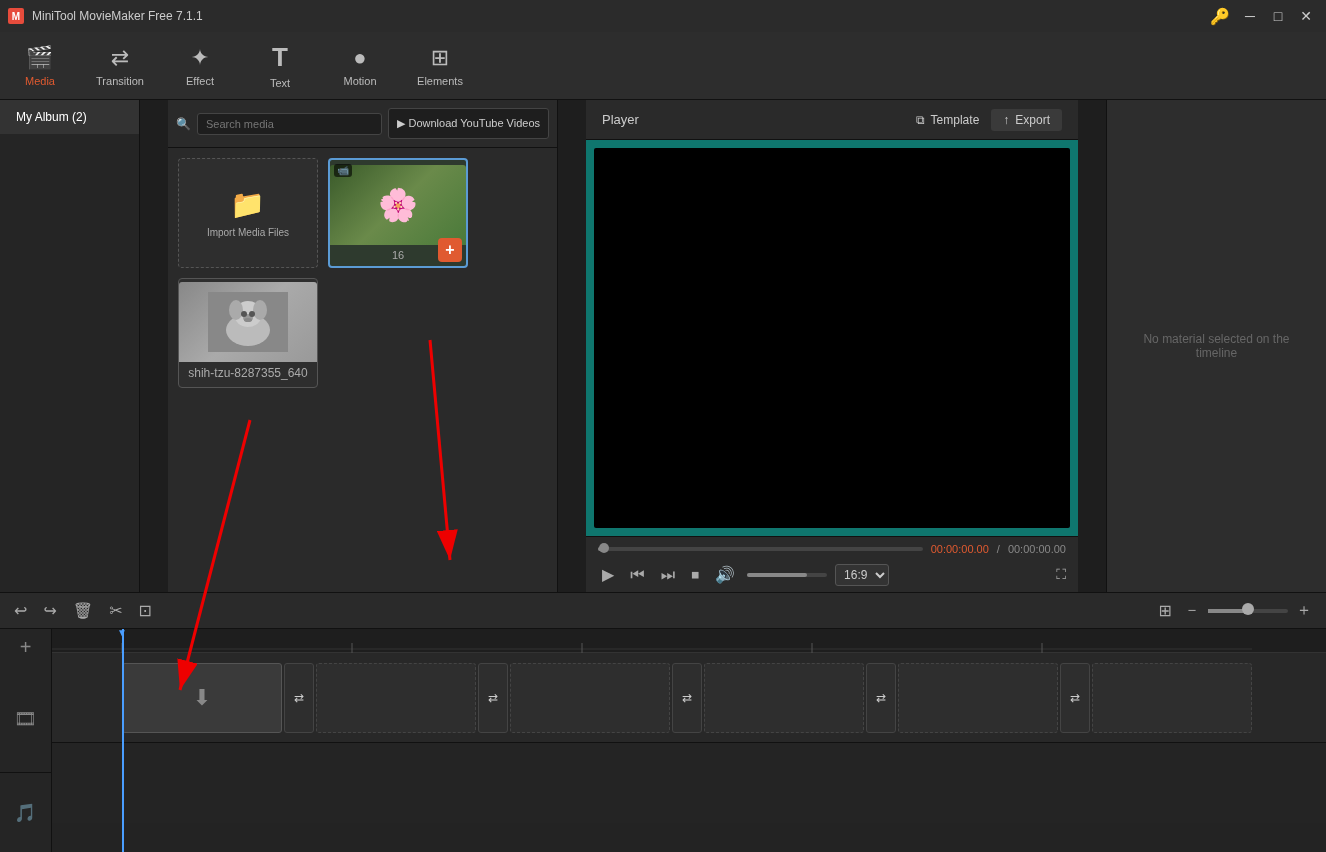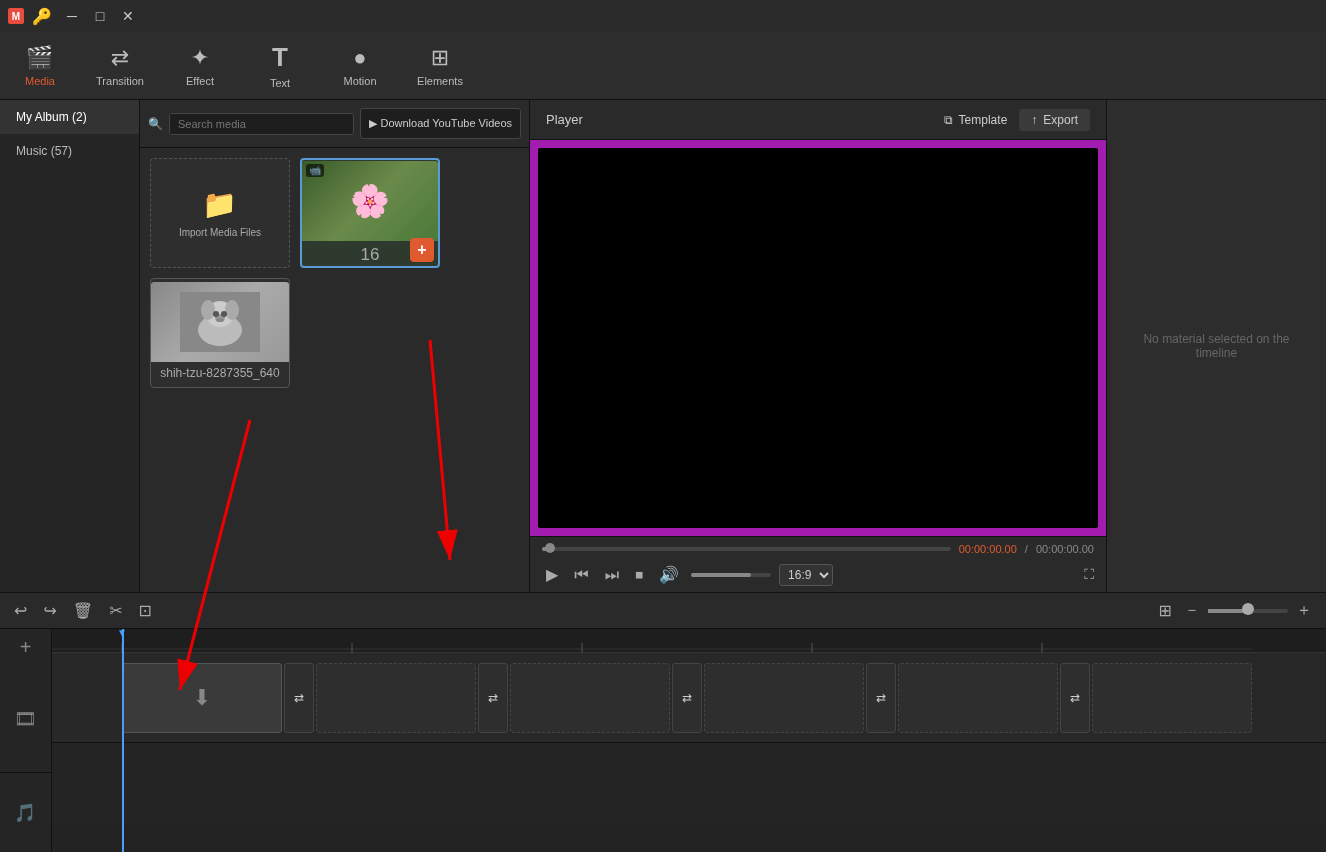--- a/index.html
+++ b/index.html
@@ -71,27 +71,27 @@
     .media-card .add-btn {
       position: absolute; bottom: 4px; right: 4px; width: 24px; height: 24px;
       background: #e05a30; border-radius: 4px; display: flex; align-items: center; justify-content: center;
       color: white; font-size: 16px; font-weight: bold; cursor: pointer;
     }
     .media-card .video-icon-badge {
       position: absolute; top: 4px; left: 4px; background: rgba(0,0,0,0.6);
       border-radius: 3px; padding: 1px 3px; font-size: 10px; color: #ccc;
     }
     .media-card .num-badge {
-      font-size: 17px; color: #aaa; margin-top: 4px;
+      font-size: 11px; color: #aaa; margin-top: 4px;
     }
     .thumb-label { font-size: 10px; color: #aaa; padding: 4px; text-align: center; }
 
     
     #player-panel {
-      flex: 1; background: #a21caf; display: flex; flex-direction: column;
+      flex: 1; background: #0f766e; display: flex; flex-direction: column;
     }
     #player-header {
       display: flex; align-items: center; padding: 0 16px; height: 40px;
       border-bottom: 1px solid #111; background: #2a2a2a;
     }
     #player-header .player-title { font-size: 13px; color: #ccc; flex: 1; }
     .header-btn {
       display: flex; align-items: center; gap: 6px; padding: 4px 12px;
       background: transparent; border: none; color: #ccc; cursor: pointer; font-size: 12px;
     }
@@ -170,36 +170,37 @@
       position: absolute; top: 0; left: 0; width: 100%; height: 100%; pointer-events: none; z-index: 100;
     }
 
     
     ::-webkit-scrollbar { width: 6px; height: 6px; }
     ::-webkit-scrollbar-track { background: #1e1e1e; }
     ::-webkit-scrollbar-thumb { background: #444; border-radius: 3px; }
 
     
     #content-area {
-      display: flex; width: 100%; height: calc(852px - 32px - 68px - 260px);
+      display: flex; width: 100%; height: calc(852px - 32px - 68px - 260px); gap: 28px;
     }
 
     .shih-tzu-thumb {
       width: 100%; height: 80px; background: linear-gradient(135deg, #888 0%, #aaa 50%, #999 100%);
       border-radius: 3px 3px 0 0; display: flex; align-items: center; justify-content: center;
       overflow: hidden;
     }
   </style>
 </head>
 <body>
 
 <div id="titlebar">
   <div class="app-icon">
     <span style="color:white;font-size:10px;font-weight:bold;">M</span>
   </div>
+  <span class="title">MiniTool MovieMaker Free 7.1.1</span>
   <div style="margin-right:8px;">
     <span class="key-icon">🔑</span>
   </div>
   <div class="win-controls">
     <button class="win-btn">─</button>
     <button class="win-btn">□</button>
     <button class="win-btn close">✕</button>
   </div>
 </div>
 
@@ -228,23 +229,20 @@
     <span class="tool-icon">⊞</span>
     <span>Elements</span>
   </button>
 </div>
 
 <div id="content-area">
 
   <div id="sidebar">
     <div class="sidebar-item active">
       <span>My Album (2)</span>
-    </div>
-    <div class="sidebar-item">
-      <span>Music (57)</span>
     </div>
   </div>
 
   <div id="media-panel">
     <div id="media-toolbar">
       <span style="color:#888;">🔍</span>
       <input id="search-input" type="text" placeholder="Search media" style="">
       <button class="yt-btn">▶ Download YouTube Videos</button>
     </div>
     <div id="media-grid">

